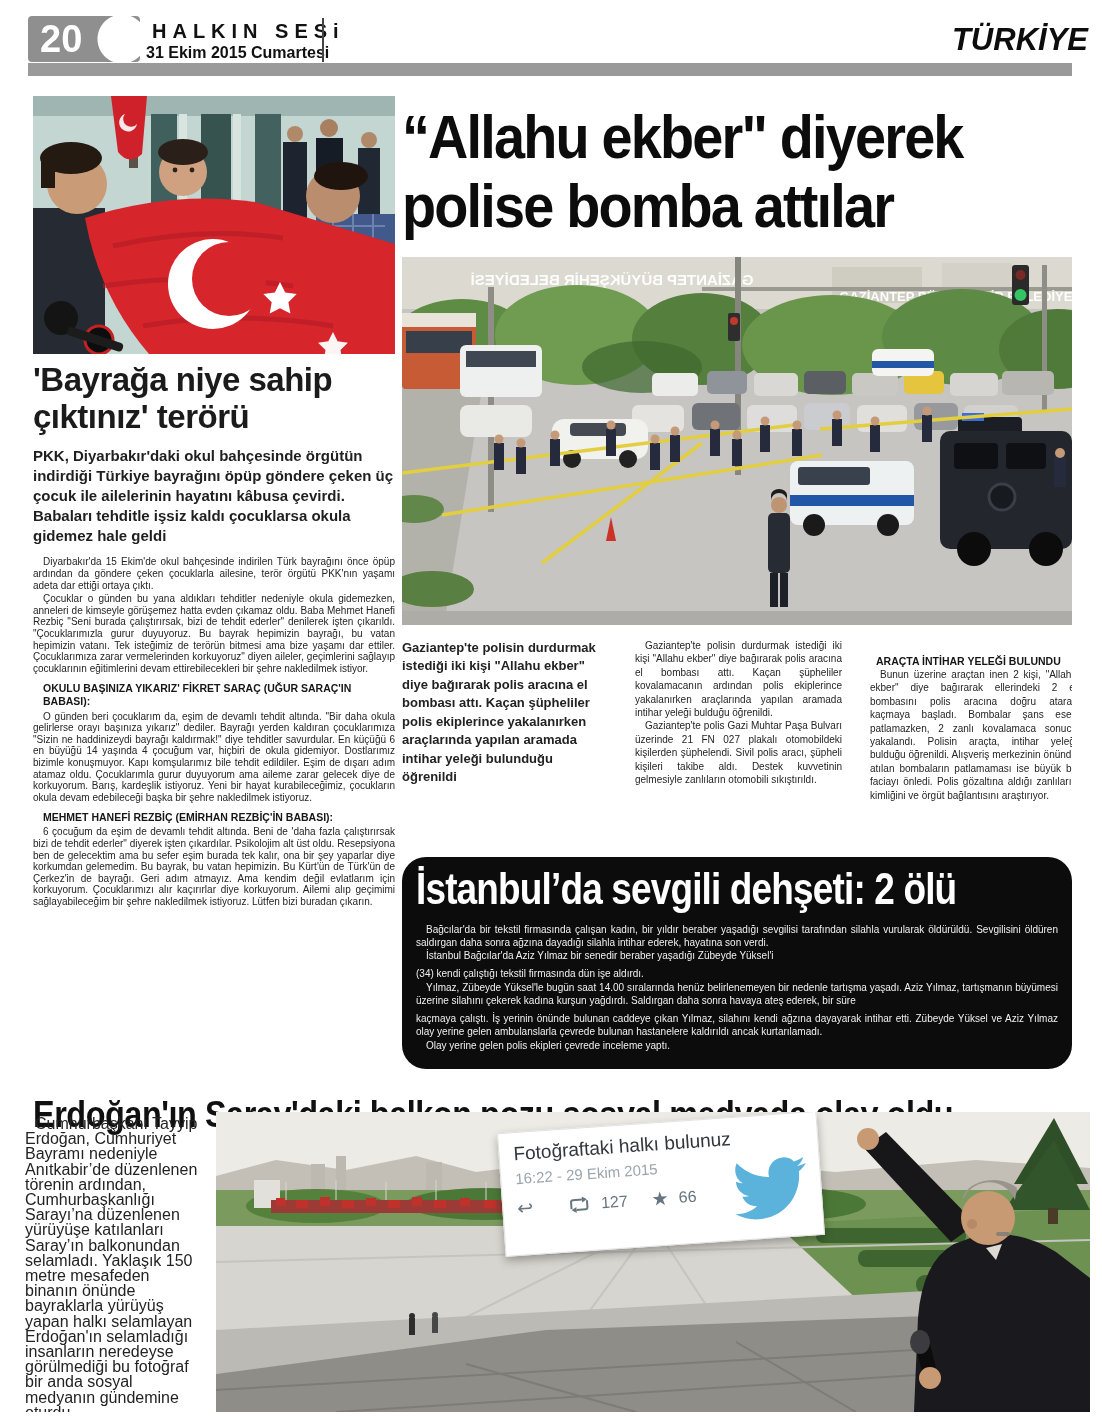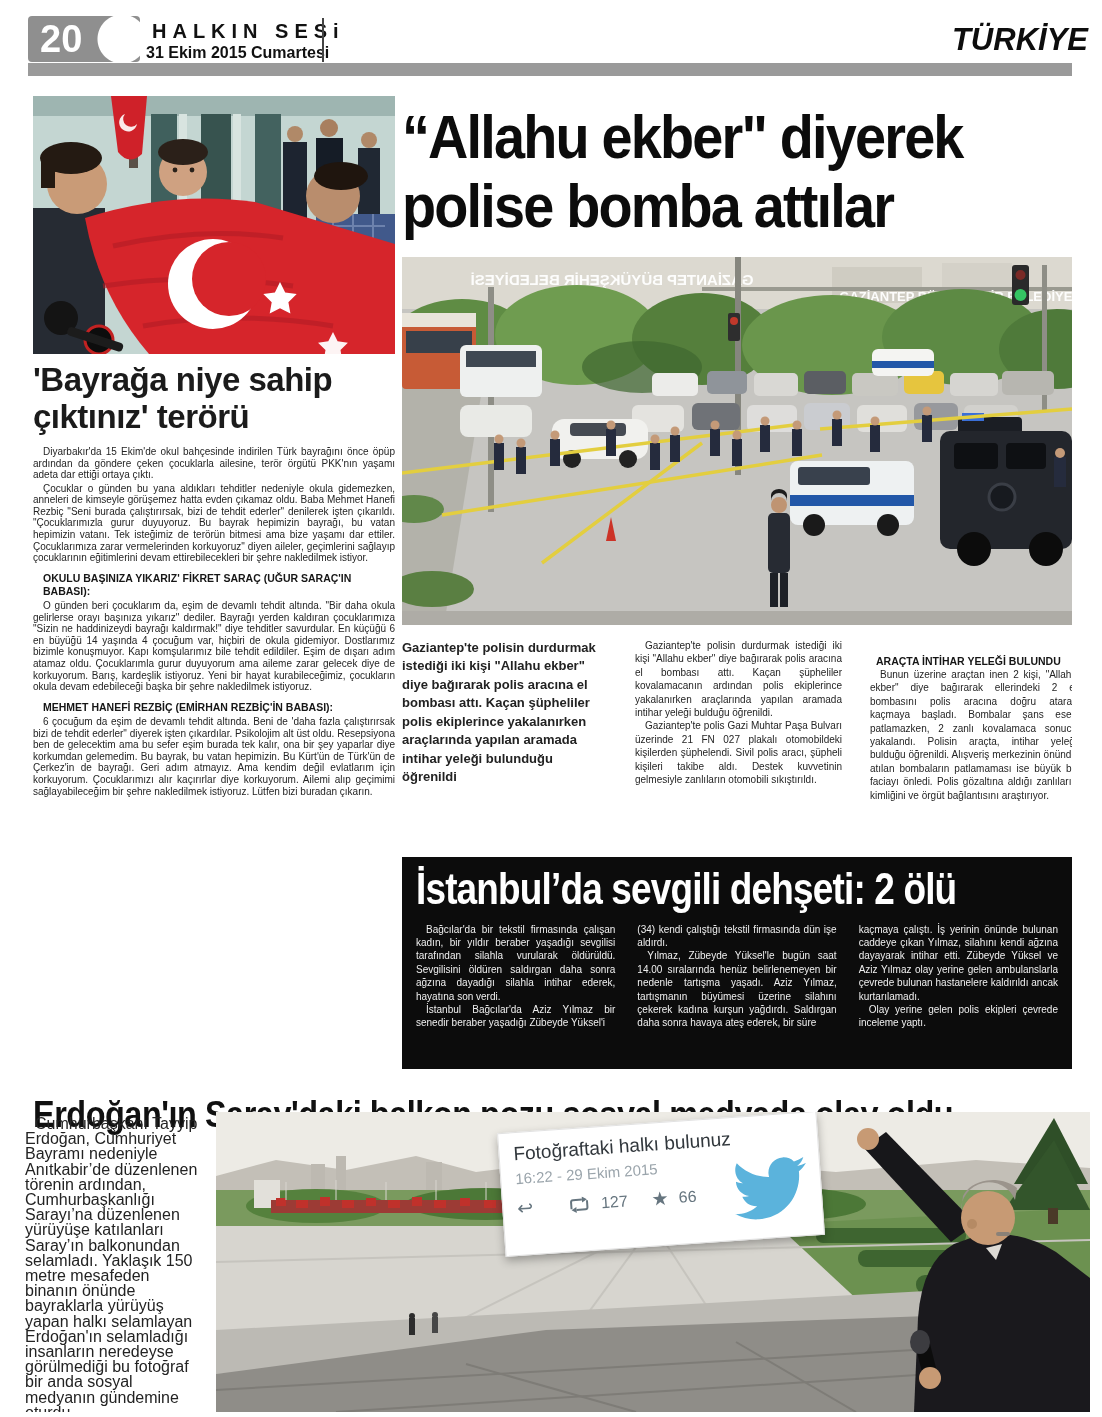--- a/index.html
+++ b/index.html
@@ -28,24 +28,24 @@
   .right-col{position:absolute;left:402px;top:90px;width:670px;}
   .main-headline{margin:12px 0 16px;font-size:62px;line-height:1.12;font-weight:bold;letter-spacing:-2px;
                  color:#0c0c0c;transform:scaleX(0.9);transform-origin:left top;white-space:nowrap;}
   .street-photo{width:670px;height:368px;}
   .bomb-cols{display:grid;grid-template-columns:205px 207px 207px;column-gap:28px;margin-top:14px;height:200px;overflow:hidden;}
   .bomb-lead{font-size:13px;line-height:18.5px;font-weight:bold;color:#222;}
   .smalltxt{font-size:10px;line-height:13.4px;text-align:justify;color:#242424;margin:0;}
   .smallhead{font-size:10.5px;font-weight:bold;margin:16px 0 1px;padding-left:6px;color:#151515;}
   
   .black-box{position:absolute;left:402px;top:857px;width:670px;box-sizing:border-box;background:#0c0c0c;
-             padding:8px 14px 12px;}
+             padding:8px 14px 12px;border-radius:24px;}
   .banner{margin:0 0 10px;font-size:44px;line-height:1.08;font-weight:bold;letter-spacing:-1px;color:#fff;
           transform:scaleX(0.84);transform-origin:left top;white-space:nowrap;}
-  .black-cols{display:grid;grid-template-columns:1fr 1fr 1fr;column-gap:22px;height:134px;overflow:hidden;}
+  .black-cols{display:grid;grid-template-columns:1fr;column-gap:22px;height:134px;overflow:hidden;}
   .black-cols p{color:#f0f0f0;}
   
   .bottom-headline{position:absolute;left:33px;top:1064px;font-size:36px;font-weight:bold;letter-spacing:-0.5px;
                    color:#101010;transform:scaleX(0.9);transform-origin:left top;white-space:nowrap;}
   .bottom-body{position:absolute;left:25px;top:1116px;width:178px;height:296px;overflow:hidden;
                font-size:16px;line-height:15.2px;color:#232323;text-indent:10px;}
   .balcony-photo{position:absolute;left:216px;top:1112px;width:874px;height:300px;}
   
   .tweet-card{position:absolute;left:285px;top:10px;width:320px;height:124px;background:#fff;
               border:1px solid #e2e2e2;box-shadow:0 4px 10px rgba(0,0,0,.3);transform:rotate(-4deg);
@@ -119,20 +119,21 @@
           <path d="M300 236l4.6 9.3 10.3 1.5-7.4 7.3 1.7 10.2-9.2-4.9-9.3 4.9 1.8-10.2-7.5-7.3 10.3-1.5z" fill="#ffffff" opacity=".95"></path>
         </g>
         <g>
           <circle cx="28" cy="222" r="17" fill="#141414"></circle>
           <circle cx="66" cy="244" r="14" fill="#0d0d0d" stroke="#c22222" stroke-width="3"></circle>
           <rect x="36" y="230" width="58" height="9" rx="4" fill="#1c1c1c" transform="rotate(18 36 230)"></rect>
         </g>
       </svg>
     </div>
     <h2 class="flag-headline">'Bayrağa niye sahip çıktınız' terörü</h2>
+    <p class="lead">PKK, Diyarbakır'daki okul bahçesinde örgütün indirdiği Türkiye bayrağını öpüp göndere çeken üç çocuk ile ailelerinin hayatını kâbusa çevirdi. Babaları tehditle işsiz kaldı çocuklarsa okula gidemez hale geldi</p>
     <p class="bodytxt indent">Diyarbakır'da 15 Ekim'de okul bahçesinde indirilen Türk bayrağını önce öpüp ardından da göndere çeken çocuklarla ailesine, terör örgütü PKK'nın yaşamı adeta dar ettiği ortaya çıktı.</p>
     <p class="bodytxt indent">Çocuklar o günden bu yana aldıkları tehditler nedeniyle okula gidemezken, anneleri de kimseyle görüşemez hatta evden çıkamaz oldu. Baba Mehmet Hanefi Rezbiç "Seni burada çalıştırırsak, bizi de tehdit ederler" denilerek işten çıkarıldı. "Çocuklarımızla gurur duyuyoruz. Bu bayrak hepimizin bayrağı, bu vatan hepimizin vatanı. Tek isteğimiz de terörün bitmesi ama bize yaşamı dar ettiler. Çocuklarımıza zarar vermelerinden korkuyoruz" diyen aileler, geçimlerini sağlayıp çocuklarının eğitimlerini devam ettirebilecekleri bir şehre nakledilmek istiyor.</p>
     <h4 class="subhead">OKULU BAŞINIZA YIKARIZ' FİKRET SARAÇ (UĞUR SARAÇ'IN BABASI):</h4>
     <p class="bodytxt indent">O günden beri çocuklarım da, eşim de devamlı tehdit altında. "Bir daha okula gelirlerse orayı başınıza yıkarız" dediler. Bayrağı yerden kaldıran çocuklarımıza "Sizin ne haddinizeydi bayrağı kaldırmak!" diye tehditler savurdular. En küçüğü 6 en büyüğü 14 yaşında 4 çocuğum var, hiçbiri de okula gidemiyor. Dostlarımız bizimle konuşmuyor. Kapı komşularımız bile tehdit edildiler. Eşim de dışarı adım atamaz oldu. Çocuklarımla gurur duyuyorum ama aileme zarar gelecek diye de korkuyorum. Barış, kardeşlik istiyoruz. Yeni bir hayat kurabileceğimiz, çocukların okula devam edebileceği başka bir şehre nakledilmek istiyoruz.</p>
     <h4 class="subhead">MEHMET HANEFİ REZBİÇ (EMİRHAN REZBİÇ'İN BABASI):</h4>
     <p class="bodytxt indent">6 çocuğum da eşim de devamlı tehdit altında. Beni de 'daha fazla çalıştırırsak bizi de tehdit ederler" diyerek işten çıkardılar. Psikolojim alt üst oldu. Resepsiyona ben de gelecektim ama bu sefer eşim burada tek kalır, ona bir şey yaparlar diye korkumdan gelemedim. Bu bayrak, bu vatan hepimizin. Bu Kürt'ün de Türk'ün de Çerkez'in de bayrağı. Geri adım atmayız. Ama kendim değil evlatlarım için korkuyorum. Çocuklarımızı alır kaçırırlar diye korkuyorum. Ailemi alıp geçimimi sağlayabileceğim bir şehre nakledilmek istiyoruz. Lütfen bizi buradan çıkarın.</p>
   </div>
 
   <div class="right-col">
     <h1 class="main-headline"><span>“Allahu ekber" diyerek</span><br><span>polise bomba attılar</span></h1>

